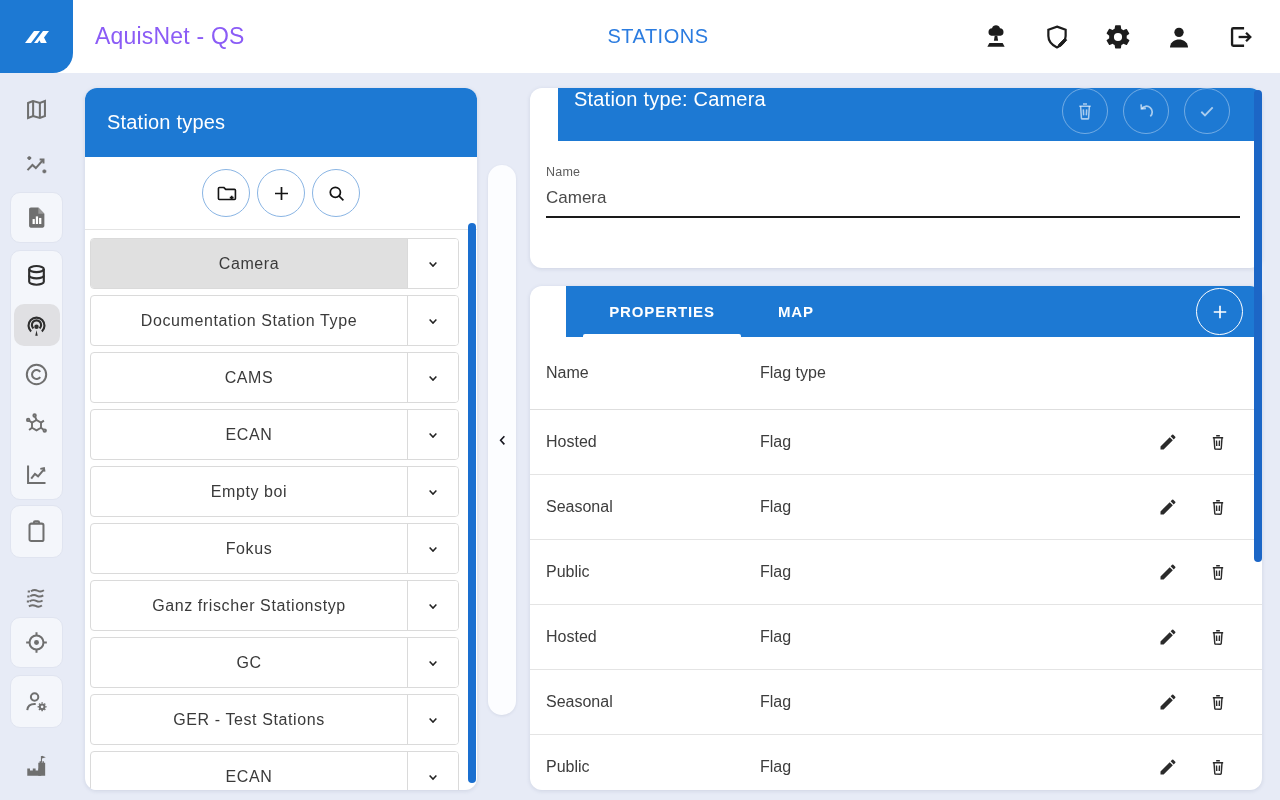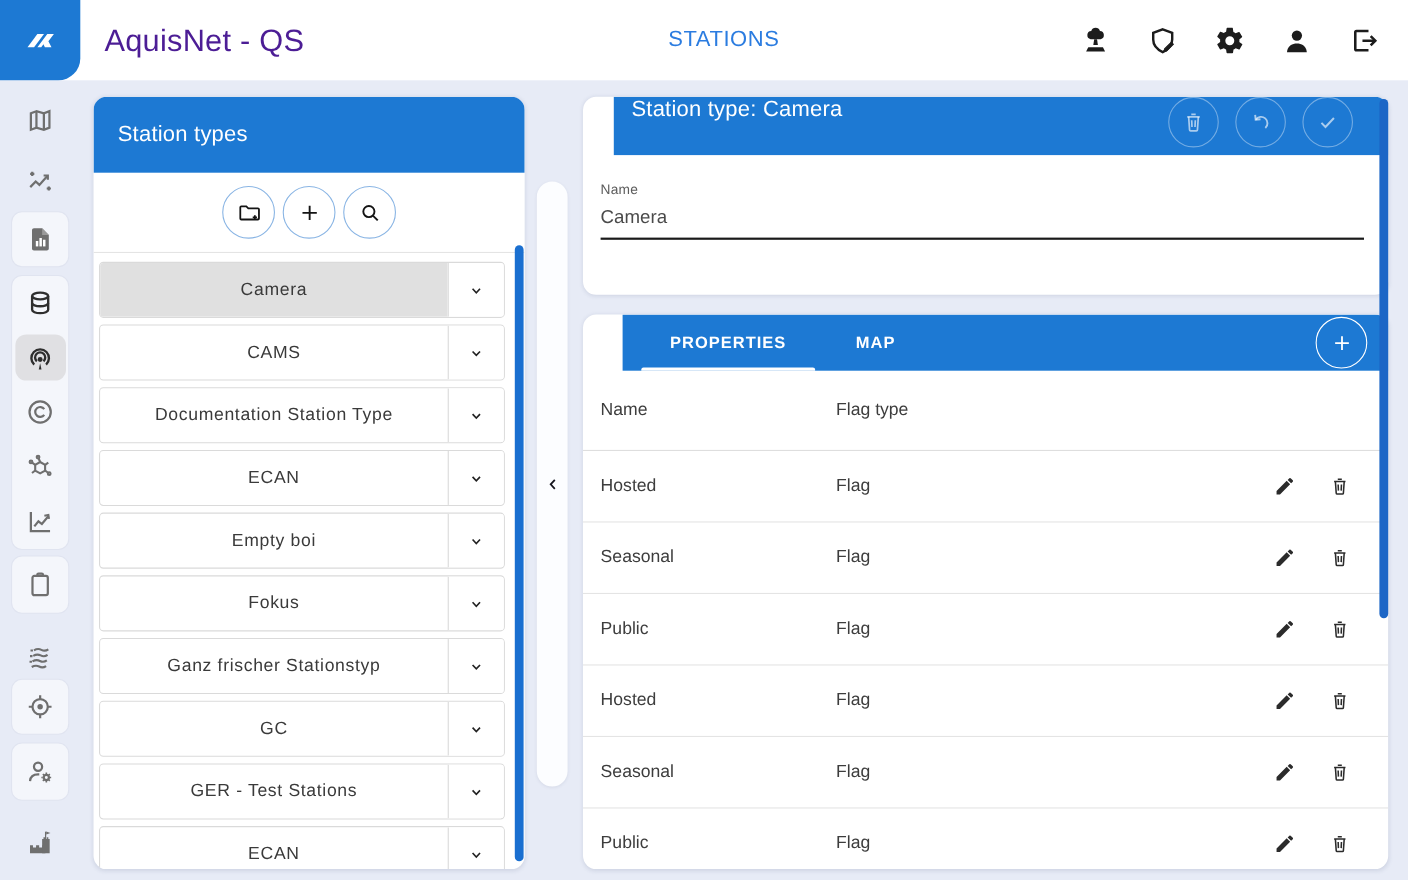--- a/index.html
+++ b/index.html
@@ -9,21 +9,21 @@
     font-family:"Liberation Sans", sans-serif;
     -webkit-font-smoothing:antialiased;
   }
   svg{display:block;}
 
   
   .topbar{position:absolute;left:0;top:0;width:1280px;height:73px;background:#ffffff;z-index:5;}
   .logo{position:absolute;left:0;top:0;width:73px;height:73px;background:#1d79d3;
         border-bottom-right-radius:20px;display:flex;align-items:center;justify-content:center;}
   .app-title{position:absolute;left:95px;top:0;height:73px;display:flex;align-items:center;
-             font-size:28px;color:#4c1d95;letter-spacing:.2px;}
+             font-size:23px;color:#8b5cf6;letter-spacing:.2px;}
   .page-title{position:absolute;left:658px;top:0;transform:translateX(-50%);height:73px;
               display:flex;align-items:center;font-size:20px;color:#2b7ce0;letter-spacing:.5px;}
   .topbar-actions{position:absolute;right:26px;top:0;height:73px;display:flex;align-items:center;gap:33px;}
   .topbar-actions .tb-icon{width:28px;height:28px;cursor:pointer;color:#1c1c1c;}
 
   
   .rail{position:absolute;left:0;top:73px;width:80px;height:727px;}
   .rail-item{position:absolute;left:10px;width:53px;height:50px;display:flex;align-items:center;justify-content:center;color:#6f6f6f;}
   .rail-box{position:absolute;left:10px;width:53px;border:1px solid #e0e4f0;background:rgba(255,255,255,.55);
             border-radius:10px;box-sizing:border-box;display:flex;flex-direction:column;}
@@ -286,31 +286,31 @@
     <div class="st-label">Camera</div>
     <div class="st-expand">
       <span>
         <svg width="18" height="18" viewBox="0 0 24 24" fill="none" stroke="currentColor" stroke-width="2">
               <path d="M7.5 10l4.5 4.8L16.5 10"></path>
             </svg>
       </span>
     </div>
   </div>
       <div class="st-item">
+    <div class="st-label">Documentation Station Type</div>
+    <div class="st-expand">
+      <span>
+        <svg width="18" height="18" viewBox="0 0 24 24" fill="none" stroke="currentColor" stroke-width="2">
+              <path d="M7.5 10l4.5 4.8L16.5 10"></path>
+            </svg>
+      </span>
+    </div>
+  </div>
+      <div class="st-item">
     <div class="st-label">CAMS</div>
-    <div class="st-expand">
-      <span>
-        <svg width="18" height="18" viewBox="0 0 24 24" fill="none" stroke="currentColor" stroke-width="2">
-              <path d="M7.5 10l4.5 4.8L16.5 10"></path>
-            </svg>
-      </span>
-    </div>
-  </div>
-      <div class="st-item">
-    <div class="st-label">Documentation Station Type</div>
     <div class="st-expand">
       <span>
         <svg width="18" height="18" viewBox="0 0 24 24" fill="none" stroke="currentColor" stroke-width="2">
               <path d="M7.5 10l4.5 4.8L16.5 10"></path>
             </svg>
       </span>
     </div>
   </div>
       <div class="st-item">
     <div class="st-label">ECAN</div>

